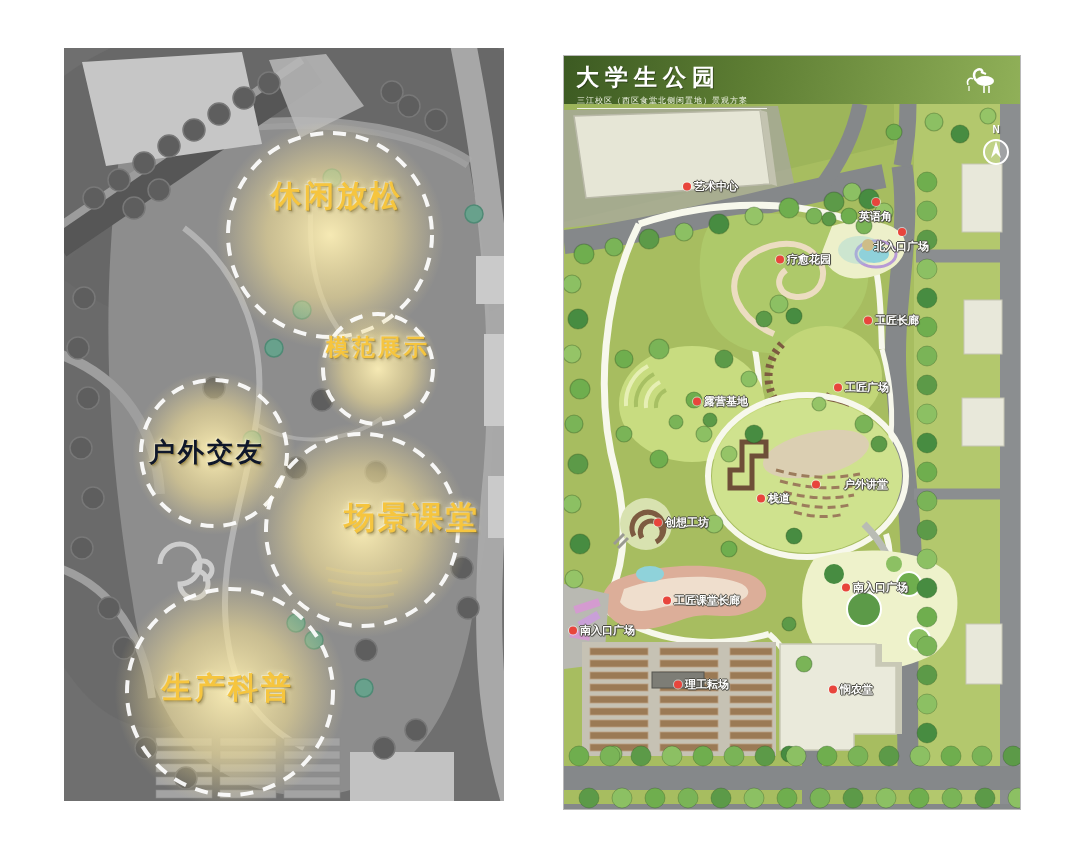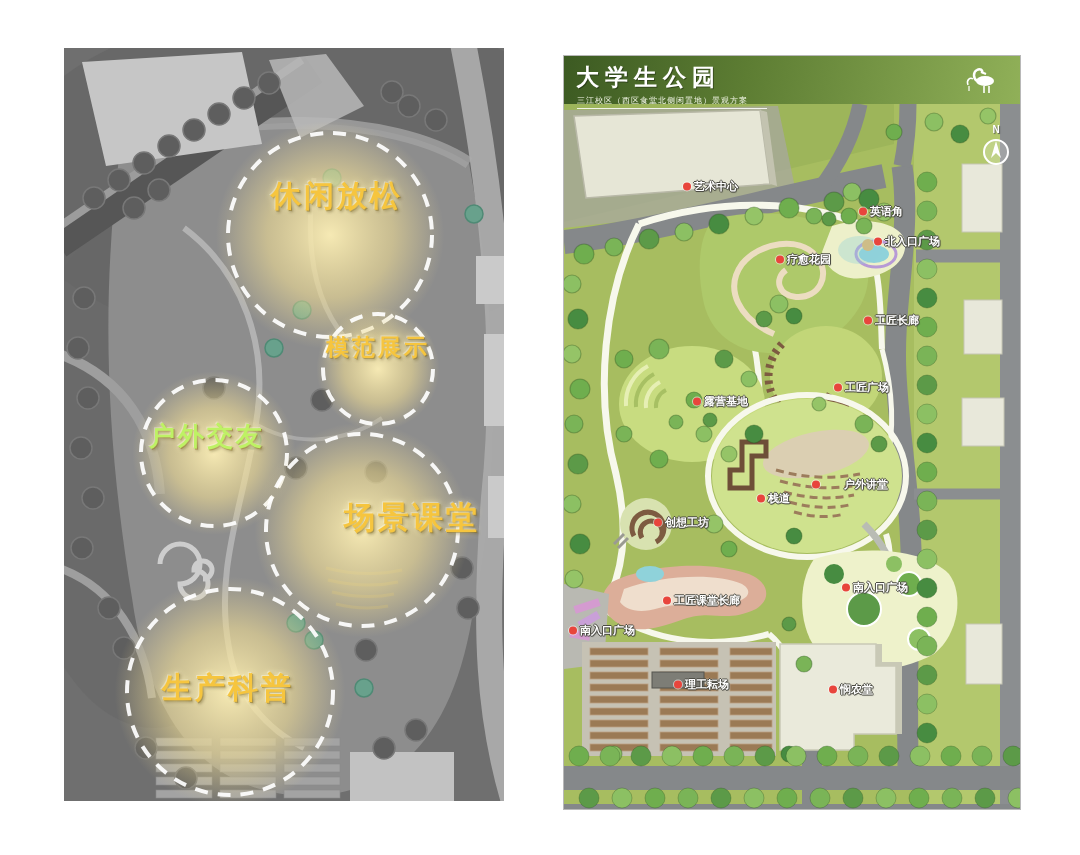--- a/index.html
+++ b/index.html
@@ -154,21 +154,21 @@
           <circle cx="150" cy="405" r="73" fill="none" stroke="rgba(255,255,255,.92)" stroke-width="4" stroke-dasharray="13,10"></circle>
           <circle cx="298" cy="482" r="107.52000000000001" fill="url(#glowGrad)"></circle>
           <circle cx="298" cy="482" r="96" fill="none" stroke="rgba(255,255,255,.92)" stroke-width="4" stroke-dasharray="13,10"></circle>
           <circle cx="166" cy="644" r="115.36000000000001" fill="url(#glowGrad)"></circle>
           <circle cx="166" cy="644" r="103" fill="none" stroke="rgba(255,255,255,.92)" stroke-width="4" stroke-dasharray="13,10"></circle>
         </g>
     </svg>
     <div class="overlay" id="zone-labels">
         <div class="zone-label" style="left: 273px; top: 148px; font-size: 30px; color: rgb(246, 197, 62);">休闲放松</div>
         <div class="zone-label" style="left: 314px; top: 299px; font-size: 23px; color: rgb(246, 197, 62);">模范展示</div>
-        <div class="zone-label" style="left: 143px; top: 388px; font-size: 26px; color: #bef264;">户外交友</div>
+        <div class="zone-label" style="left: 143px; top: 404px; font-size: 26px; color: #0f172a;">户外交友</div>
         <div class="zone-label" style="left: 302px; top: 470px; font-size: 31px; color: rgb(246, 197, 62); margin-left: 46px;">场景课堂</div>
         <div class="zone-label" style="left: 164px; top: 640px; font-size: 30px; color: rgb(246, 197, 62);">生产科普</div>
       </div>
   </div>
 
   <div class="panel" id="right-panel">
 
     <div id="map-header">
       <div class="title">大学生公园</div>
       <div class="subtitle">三江校区（西区食堂北侧闲置地）景观方案</div>
@@ -423,25 +423,25 @@
         <text x="18" y="11" text-anchor="middle" font-size="10" fill="#ffffff" font-weight="bold" style="text-shadow:1px 1px 1px #555">N</text>
         <circle cx="18" cy="30" r="12" fill="rgba(255,255,255,.18)" stroke="#ffffff" stroke-width="2"></circle>
         <polygon points="18,19 23,36 18,31 13,36" fill="#ffffff"></polygon>
       </svg>
 
       <div class="overlay" id="map-labels">
           <div class="map-label" style="left: 119px; top: 82px;">
             <span class="dot"></span>
             <span>艺术中心</span>
           </div>
-          <div class="map-label" style="left: 295px; top: 107px;">
+          <div class="map-label" style="left: 295px; top: 107px; flex-direction: column;">
             <span class="dot"></span>
             <span>英语角</span>
           </div>
-          <div class="map-label" style="left: 310px; top: 137px;">
+          <div class="map-label" style="left: 310px; top: 137px; flex-direction: column;">
             <span class="dot"></span>
             <span>北入口广场</span>
           </div>
           <div class="map-label" style="left: 212px; top: 155px;">
             <span class="dot"></span>
             <span>疗愈花园</span>
           </div>
           <div class="map-label" style="left: 300px; top: 216px;">
             <span class="dot"></span>
             <span>工匠长廊</span>

